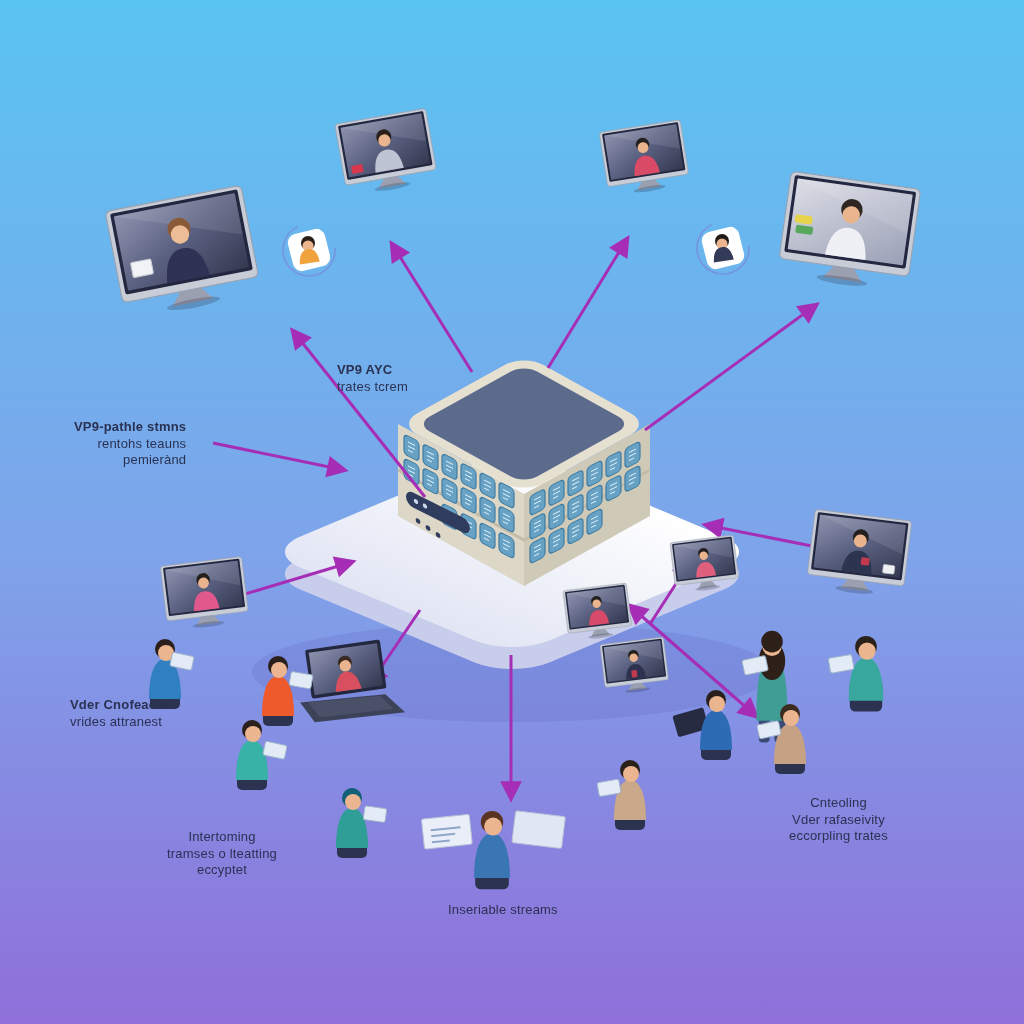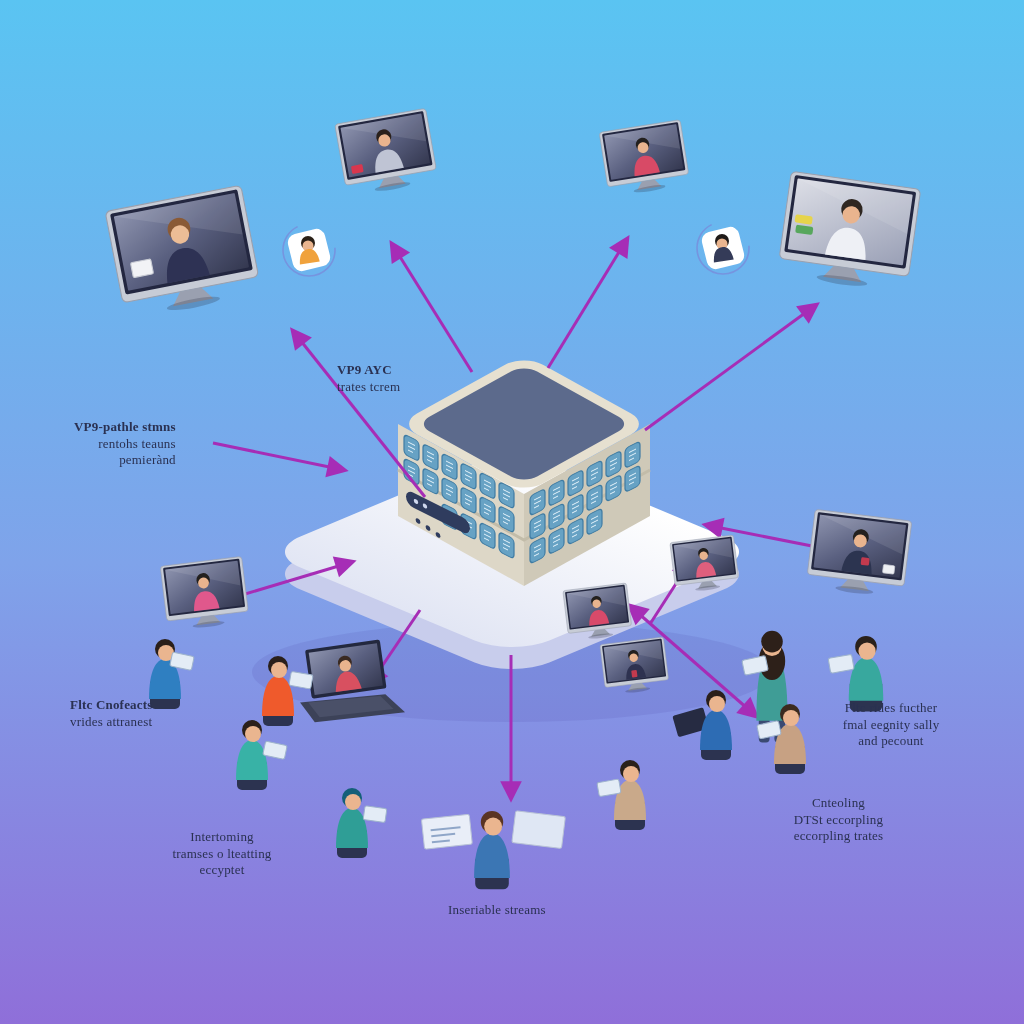--- a/index.html
+++ b/index.html
@@ -1,21 +1,21 @@
 <!DOCTYPE html>
 <html style="--bg-top: #5ac4f2; --bg-mid: #7fa3ea; --bg-bottom: #8f6fd9; --arrow: #a62db6; --ink: #2a3152;"><head>
 <meta charset="utf-8">
 <style>
   html,body{margin:0;padding:0;}
   .stage{
     position:relative;
     width:1024px;height:1024px;
     overflow:hidden;
     background:linear-gradient(180deg, var(--bg-top,#5ac4f2) 0%, var(--bg-mid,#7fa3ea) 55%, var(--bg-bottom,#8f6fd9) 100%);
-    font-family:Liberation Serif, serif;
+    font-family:Liberation Sans, sans-serif;
   }
   .stage svg{position:absolute;left:0;top:0;}
   .label{
     position:absolute;
     color:var(--ink,#2a3152);
     font-size:13px;
     line-height:1.28;
     letter-spacing:.2px;
   }
   .label div{white-space:nowrap;}
@@ -271,40 +271,35 @@
   <div>trates tcrem</div>
 </div>
 
 <div class="label" style="left:74px;top:419px;text-align:right;">
   <div class="b">VP9-pathle stmns</div>
   <div>rentohs teauns</div>
   <div>pemierànd</div>
 </div>
 
 <div class="label" style="left:70px;top:697px;">
-  <div class="b">Fltc Cnofeacts</div>
+  <div class="b">Vder Cnofeacts</div>
   <div>vrides attranest</div>
 </div>
 
 <div class="label center" style="left:132px;top:797px;width:180px;margin-top:32px;">
   <div>Intertoming</div>
   <div>tramses o lteatting</div>
   <div>eccyptet</div>
 </div>
 
 <div class="label" style="left:448px;top:902px;">
   <div>Inseriable streams</div>
 </div>
 
 
 <div class="label center" style="left:751px;top:795px;width:175px;">
   <div>Cnteoling</div>
-  <div>DTSt eccorpling</div>
+  <div>Vder rafaseivity</div>
   <div>eccorpling trates</div>
 </div>
 
-<div class="label center" style="left:806px;top:700px;width:170px;">
-  <div>Fltc rides fucther</div>
-  <div>fmal eegnity sally</div>
-  <div>and pecount</div>
-</div>
 
 </div>
 
 </body></html>

